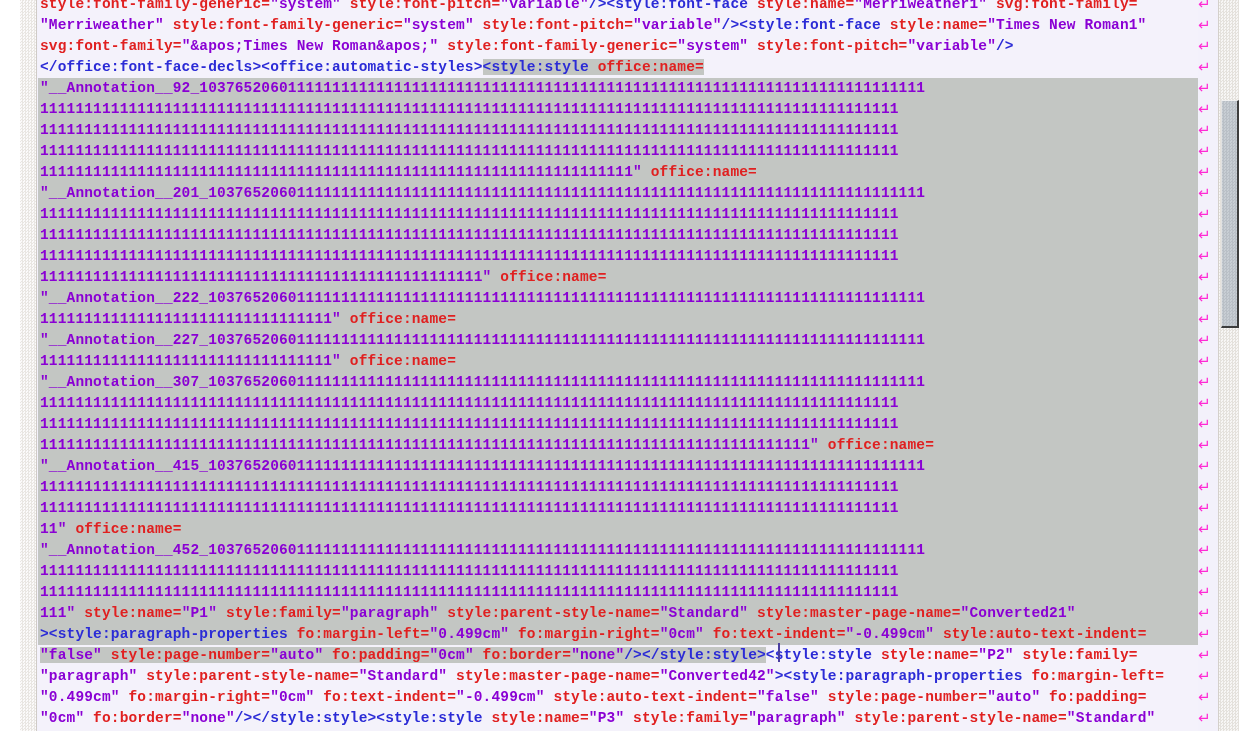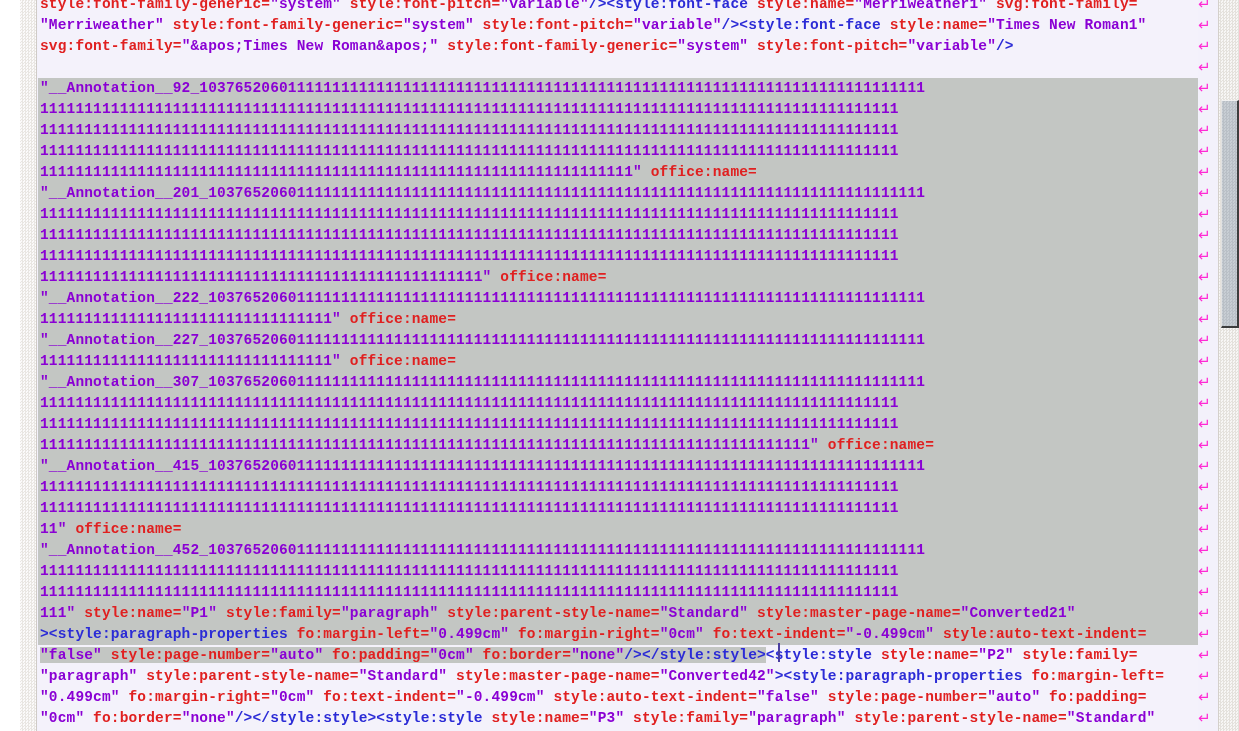--- a/index.html
+++ b/index.html
@@ -156,20 +156,21 @@
 <div id="editor-window">
 
   <div id="left-gutter">
     <div id="left-gutter-inner"></div>
   </div>
 
   <div id="code-surface">
       <div class="code-line line-wrap" style="position: absolute; left: 2px; top: -6px;"><span class="tok-attr">style:font-family-generic=</span><span class="tok-val">"system"</span><span class="tok-attr"> style:font-pitch=</span><span class="tok-val">"variable"</span><span class="tok-tag">/&gt;&lt;style:font-face </span><span class="tok-attr">style:name=</span><span class="tok-val">"Merriweather1"</span><span class="tok-attr"> svg:font-family=</span></div>
       <div class="code-line line-wrap" style="position: absolute; left: 2px; top: 15px;"><span class="tok-val">"Merriweather"</span><span class="tok-attr"> style:font-family-generic=</span><span class="tok-val">"system"</span><span class="tok-attr"> style:font-pitch=</span><span class="tok-val">"variable"</span><span class="tok-tag">/&gt;&lt;style:font-face </span><span class="tok-attr">style:name=</span><span class="tok-val">"Times New Roman1"</span></div>
       <div class="code-line line-wrap" style="position: absolute; left: 2px; top: 36px;"><span class="tok-attr">svg:font-family=</span><span class="tok-val">"&amp;apos;Times New Roman&amp;apos;"</span><span class="tok-attr"> style:font-family-generic=</span><span class="tok-val">"system"</span><span class="tok-attr"> style:font-pitch=</span><span class="tok-val">"variable"</span><span class="tok-tag">/&gt;</span></div>
+      <div class="code-line line-wrap" style="position: absolute; left: 2px; top: 57px;"><span class="tok-tag">&lt;/office:font-face-decls&gt;&lt;office:automatic-styles&gt;</span><span class="tok-tag sel">&lt;style:style </span><span class="tok-attr sel">office:name=</span><span class="sel-blank" style="width: 420px;"></span></div>
       <div class="row-sel-bg" style="top: 78px;"></div>
       <div class="code-line line-wrap" style="position: absolute; left: 2px; top: 78px;"><span class="tok-val">"__Annotation__92_1037652060111111111111111111111111111111111111111111111111111111111111111111111111</span></div>
       <div class="row-sel-bg" style="top: 99px;"></div>
       <div class="code-line line-wrap" style="position: absolute; left: 2px; top: 99px;"><span class="tok-val">1111111111111111111111111111111111111111111111111111111111111111111111111111111111111111111111111</span></div>
       <div class="row-sel-bg" style="top: 120px;"></div>
       <div class="code-line line-wrap" style="position: absolute; left: 2px; top: 120px;"><span class="tok-val">1111111111111111111111111111111111111111111111111111111111111111111111111111111111111111111111111</span></div>
       <div class="row-sel-bg" style="top: 141px;"></div>
       <div class="code-line line-wrap" style="position: absolute; left: 2px; top: 141px;"><span class="tok-val">1111111111111111111111111111111111111111111111111111111111111111111111111111111111111111111111111</span></div>
       <div class="row-sel-bg" style="top: 162px;"></div>
       <div class="code-line line-wrap" style="position: absolute; left: 2px; top: 162px;"><span class="tok-val">1111111111111111111111111111111111111111111111111111111111111111111"</span><span class="tok-attr"> office:name=</span></div>

